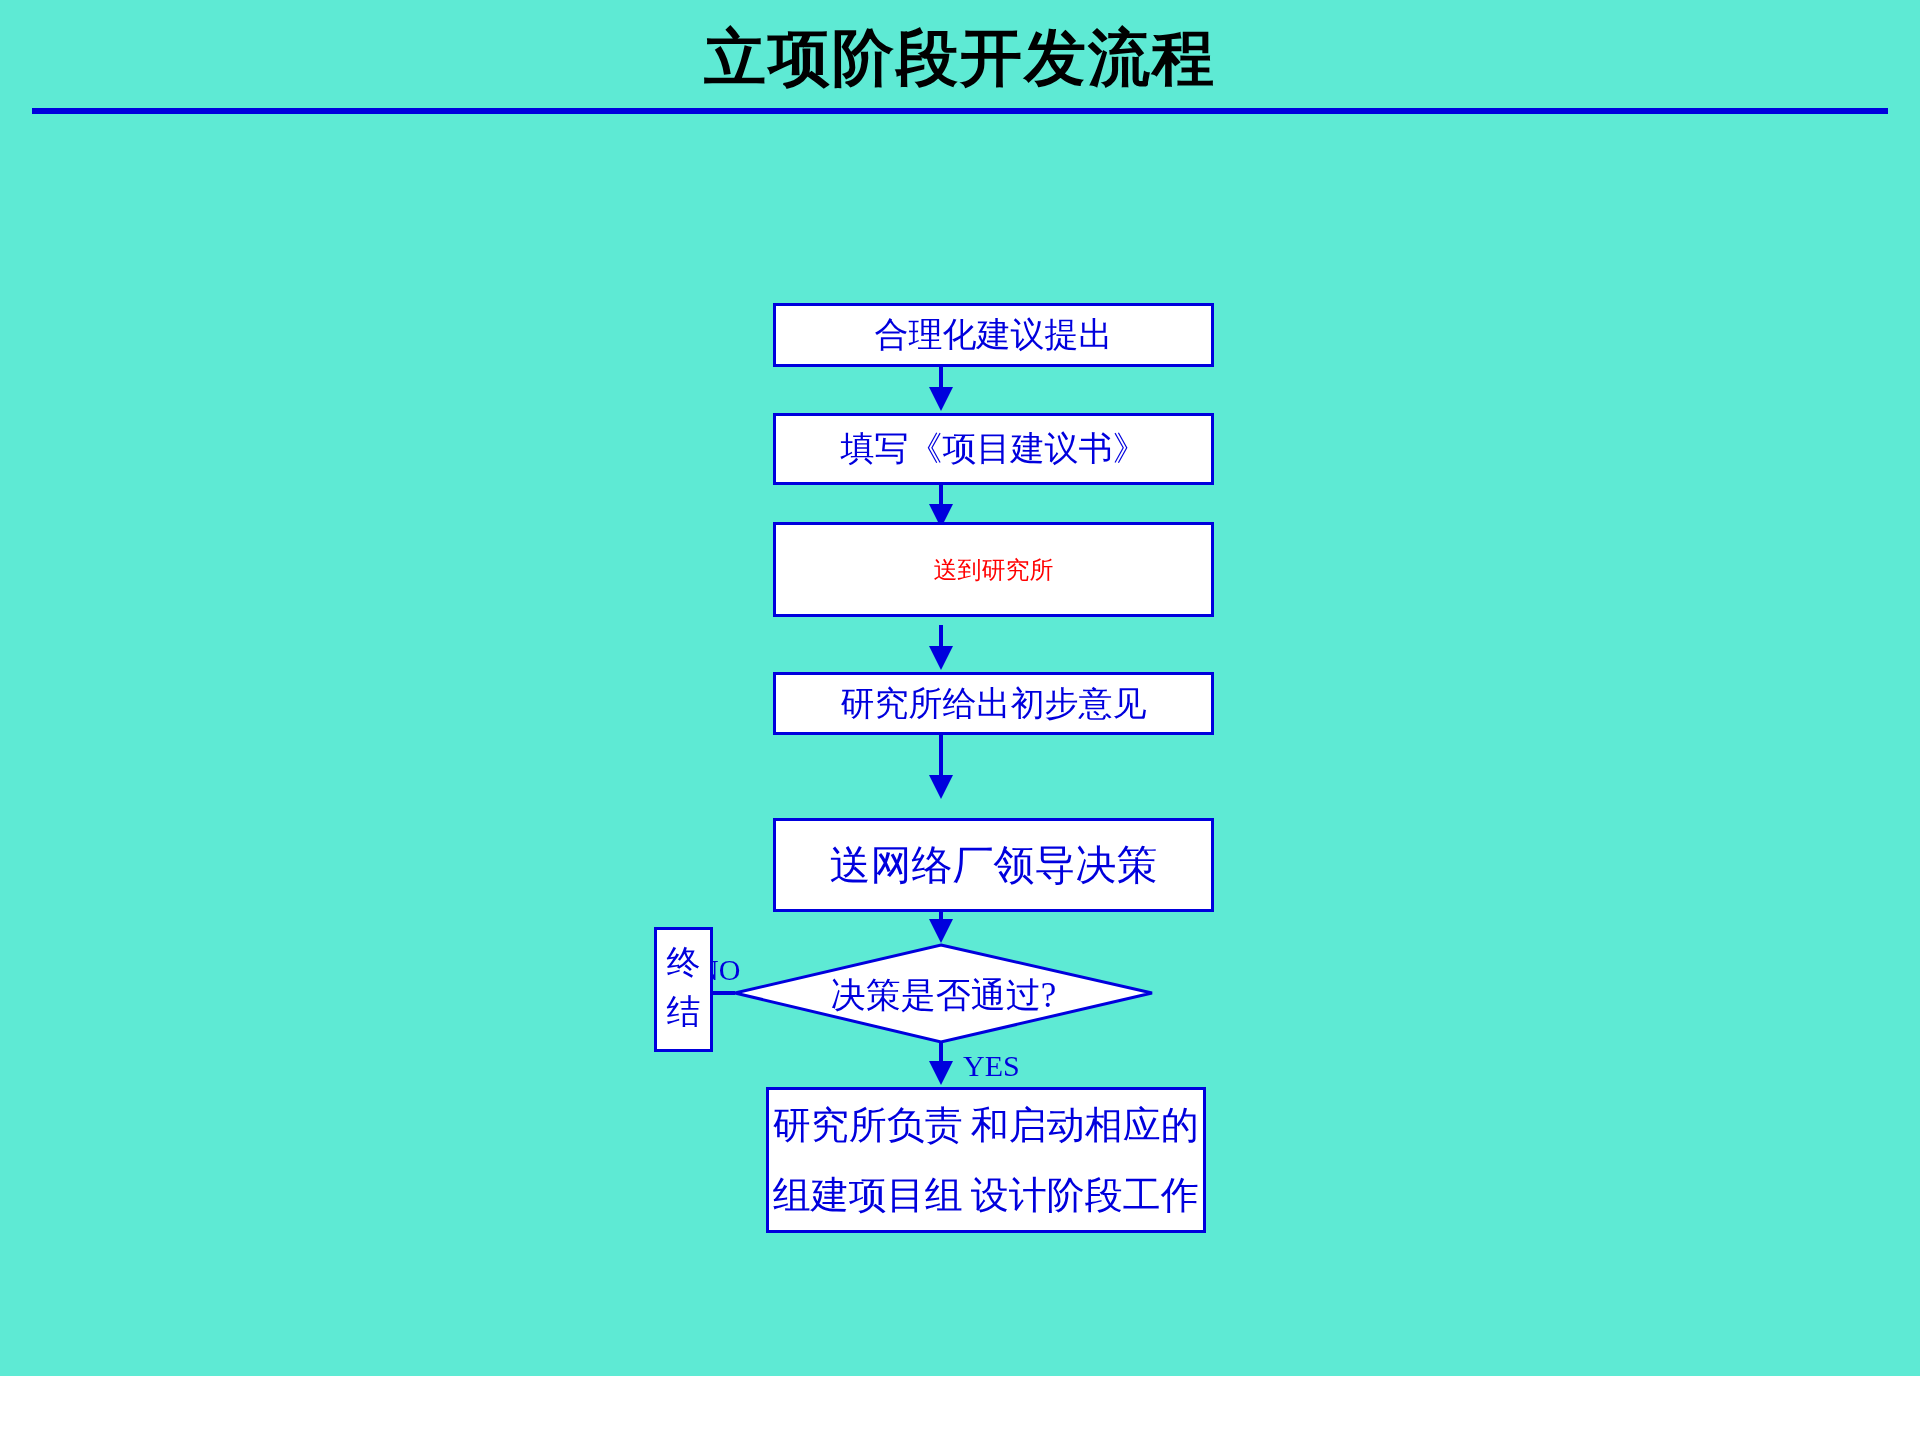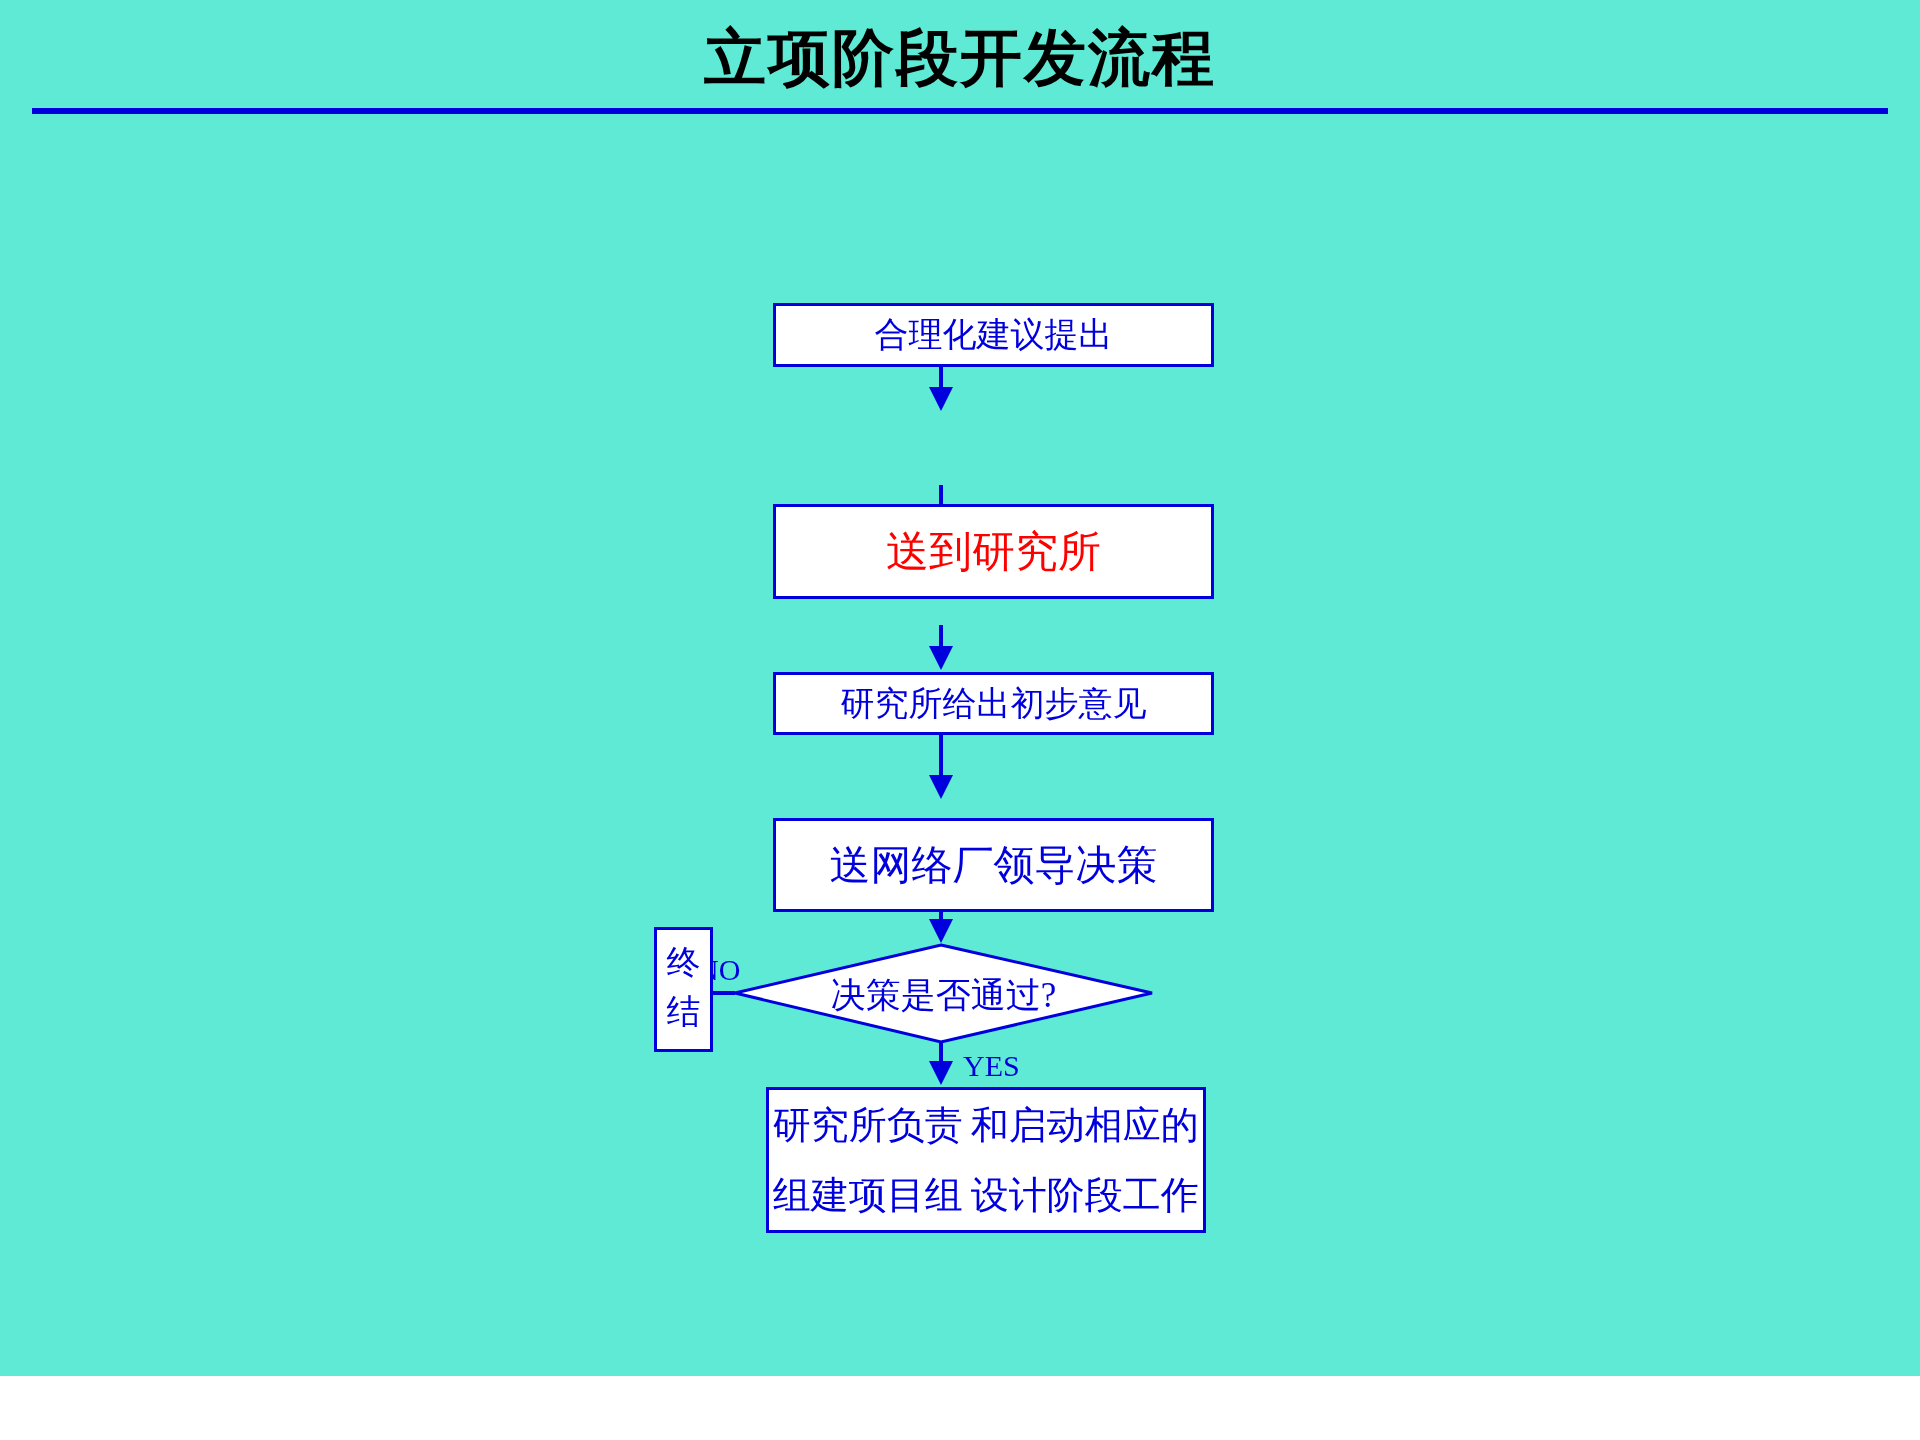--- a/index.html
+++ b/index.html
@@ -40,21 +40,21 @@
     display: flex;
     align-items: center;
     justify-content: center;
     text-align: center;
     box-sizing: border-box;
     font-size: 34px;
     margin-left: 36px;
   }
   .box-step1 { left: 737px; top: 303px; width: 441px; height: 64px; }
   .box-step2 { left: 737px; top: 413px; width: 441px; height: 72px; }
-  .box-step3 { left: 737px; top: 504px; width: 441px; height: 95px; color: var(--alert_red, #FF0000); font-size: 43px; font-family: Liberation Mono, monospace; }
+  .box-step3 { left: 737px; top: 522px; width: 441px; height: 95px; color: var(--alert_red, #FF0000); font-size: 24px; font-family: Liberation Mono, monospace; }
   .box-step4 { left: 737px; top: 672px; width: 441px; height: 63px; }
   .box-step5 { left: 737px; top: 818px; width: 441px; height: 94px; font-size: 41px; }
   .box-final {
     left: 730px; top: 1087px; width: 440px; height: 146px;
     flex-direction: row;
     font-size: 38px;
     line-height: 70px;
     justify-content: center;
     align-items: flex-end;
   }
@@ -104,20 +104,23 @@
       <line x1="941" y1="1042" x2="941" y2="1081" marker-end="url(#ah)"></line>
       <line x1="735" y1="993" x2="688" y2="993" marker-end="url(#ah)"></line>
       <polygon points="941,945 1152,993 941,1042 735,993" stroke-width="3" fill="#ffffff"></polygon>
     </g>
   </svg>
 
   <div class="box box-step1">
     <span>合理化建议提出</span>
   </div>
 
+  <div class="box box-step2">
+    <span>填写《项目建议书》</span>
+  </div>
 
   <div class="box box-step3">
     <span>送到研究所</span>
   </div>
 
   <div class="box box-step4">
     <span>研究所给出初步意见</span>
   </div>
 
   <div class="box box-step5">

